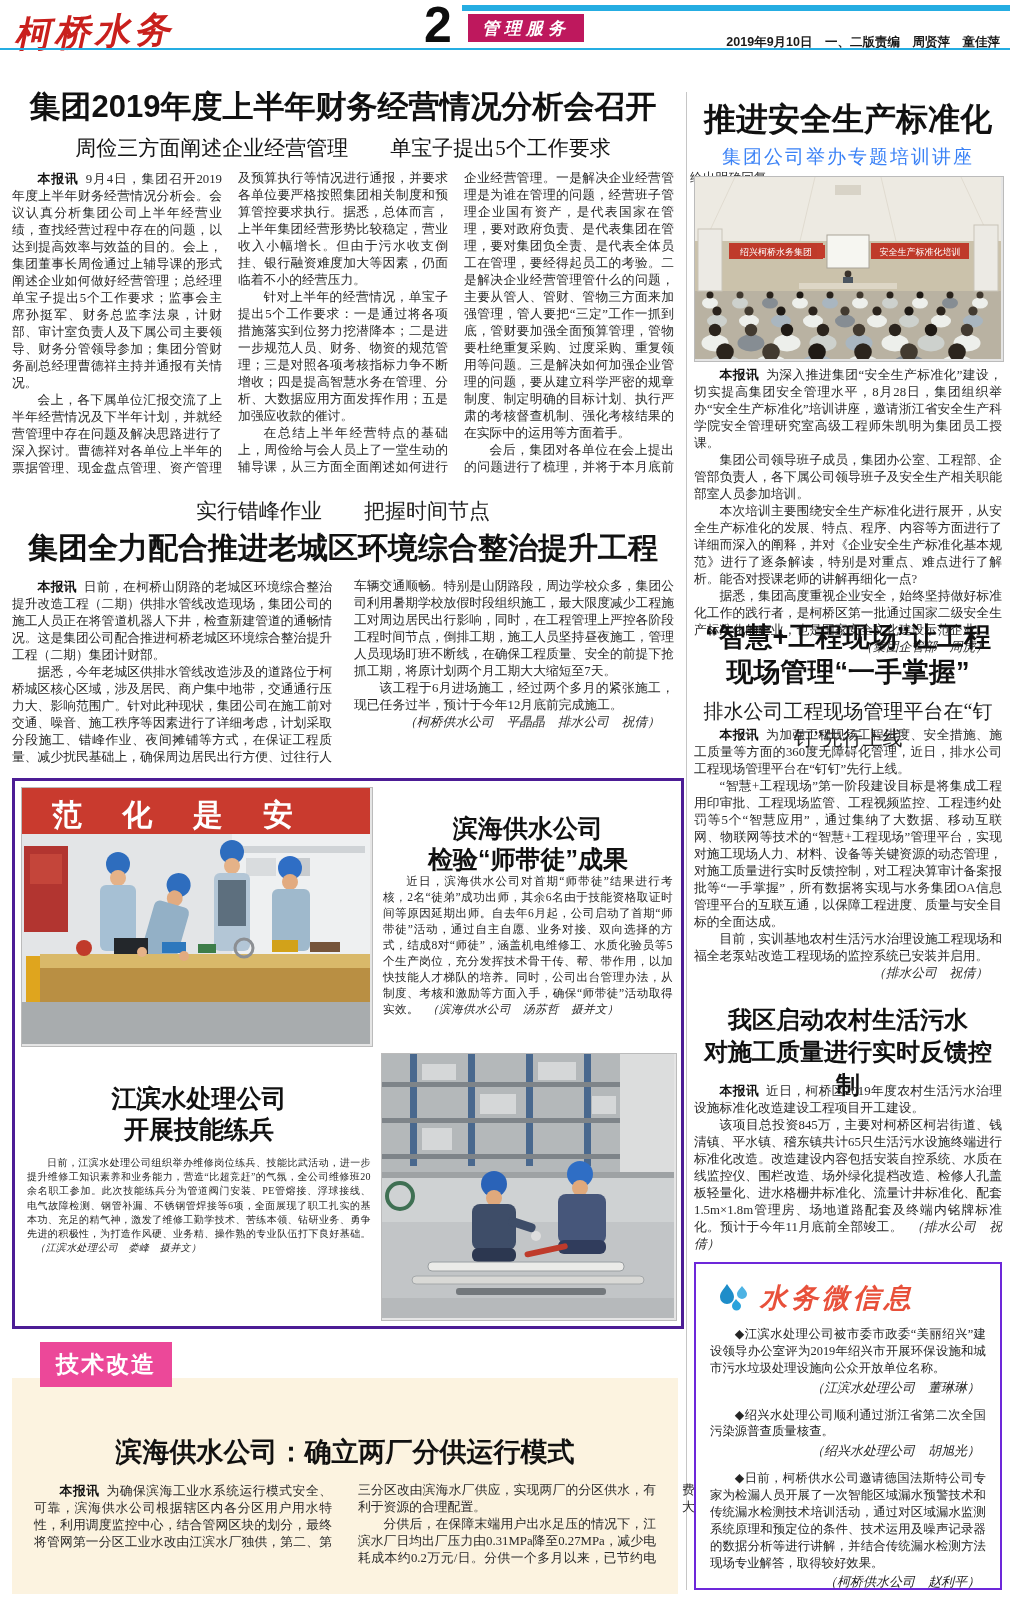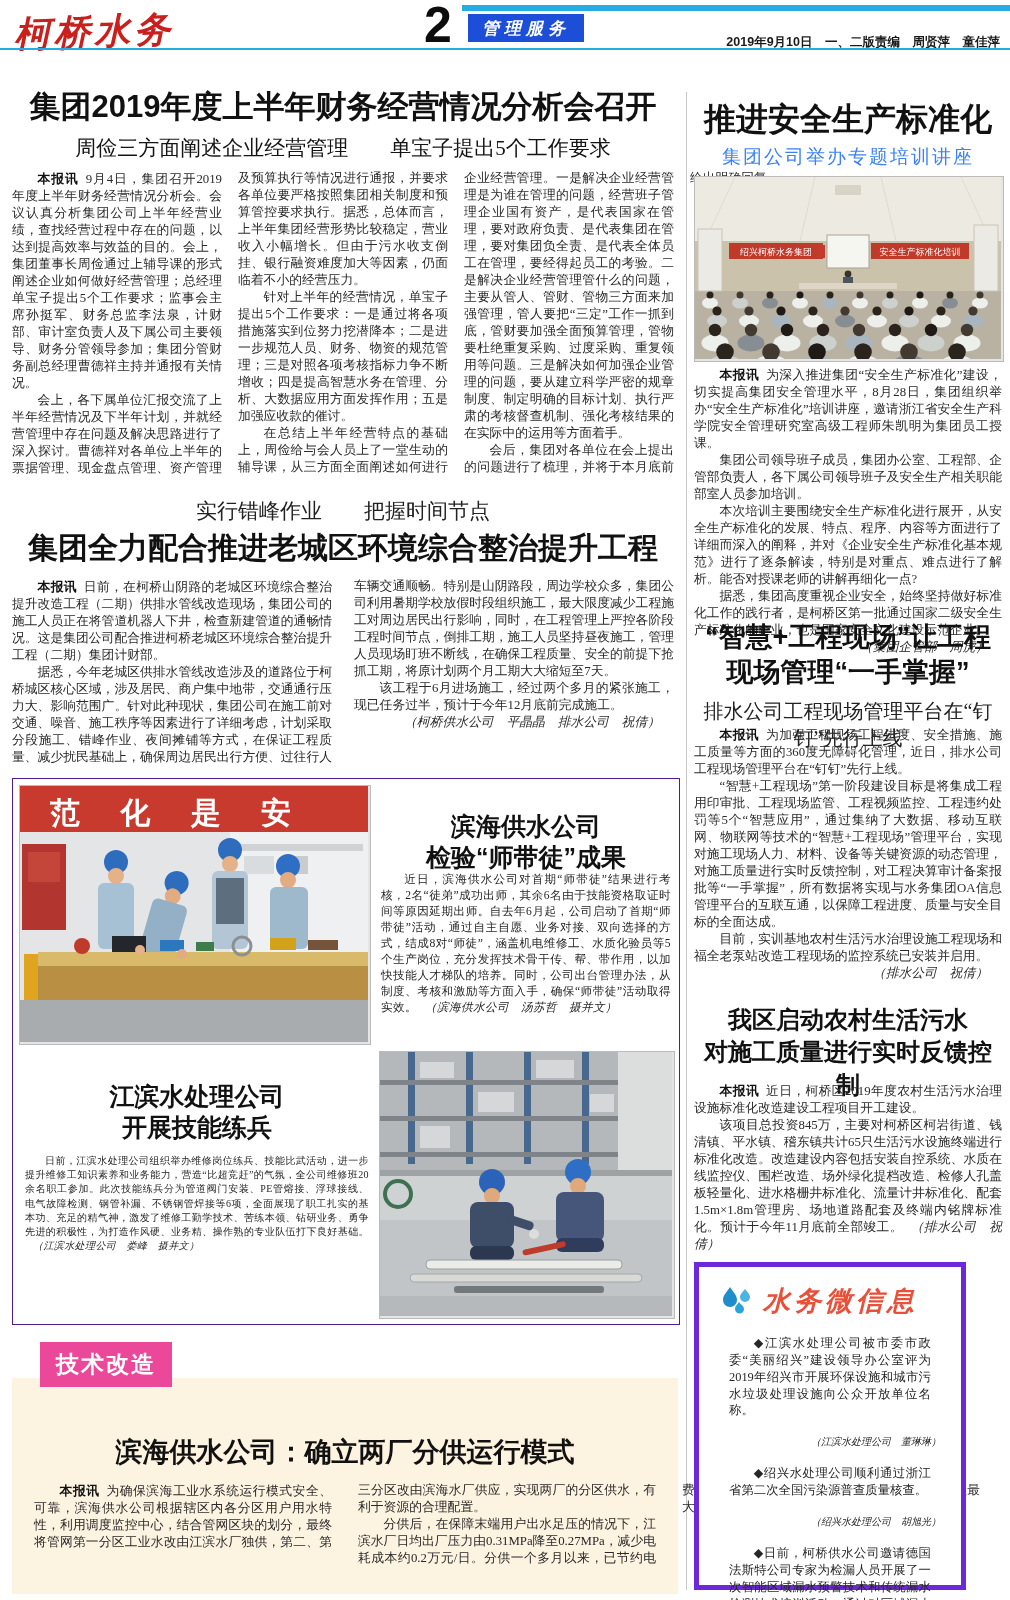--- a/index.html
+++ b/index.html
@@ -5,21 +5,21 @@
   html,body{margin:0;padding:0;background:#f2f2f2;}
   #page{position:relative;width:1010px;height:1600px;background:#ffffff;margin:0 auto;overflow:hidden;
         font-family:"Liberation Serif","DejaVu Serif",serif;color:#262626;}
   .abs{position:absolute;}
   .hei{font-family:"Liberation Sans","DejaVu Sans",sans-serif;font-weight:bold;color:#111;}
   
   .masthead{left:14px;top:8px;font-size:36px;font-weight:bold;font-style:italic;color:#c9201d;
             transform:rotate(-2deg);letter-spacing:4px;}
   .topbar{left:462px;top:5px;width:548px;height:6px;background:#25ade2;}
   .pagenum{left:424px;top:0px;font-size:50px;font-weight:900;line-height:1;color:#0d0d0d;}
-  .section-badge{left:468px;top:14px;width:116px;height:28px;background:#1d4ed8;color:#fff;
+  .section-badge{left:468px;top:14px;width:116px;height:28px;background:#be185d;color:#fff;
                  font-size:17px;letter-spacing:5px;display:flex;align-items:center;justify-content:center;
                  font-style:italic;font-weight:bold;}
   .dateline{right:10px;top:34px;font-size:12.5px;font-weight:bold;color:#1a1a1a;
             font-family:"Liberation Sans","DejaVu Sans",sans-serif;}
   .header-rule{left:0;top:48px;width:1010px;height:2px;background:#25ade2;}
   .vrule{left:686px;top:92px;width:1px;height:1498px;background:#c6c6c6;}
   
   .bodytext{font-size:12.8px;line-height:1.33;text-align:justify;color:#2a2a2a;}
   .bodytext p{margin:0;text-indent:2em;}
   .intro{font-weight:bold;font-family:"Liberation Sans","DejaVu Sans",sans-serif;color:#111;margin-right:7px;font-style:normal;}
@@ -27,21 +27,21 @@
   .byline-inline{font-style:italic;margin-left:8px;}
   
   .lead-headline{left:12px;top:86px;width:662px;font-size:31px;text-align:center;letter-spacing:0px;white-space:nowrap;}
   .lead-subtitle{left:12px;top:134px;width:662px;font-size:21px;text-align:center;color:#141414;}
   .lead-body{left:12px;top:170px;width:662px;height:315px;column-count:3;column-gap:16px;column-fill:auto;}
   
   .reno-kicker{left:12px;top:497px;width:662px;font-size:21px;text-align:center;color:#222;}
   .reno-headline{left:12px;top:528px;width:662px;font-size:30px;text-align:center;white-space:nowrap;}
   .reno-body{left:12px;top:578px;width:662px;height:190px;column-count:2;column-gap:22px;column-fill:auto;}
   
-  .collage{left:12px;top:778px;width:666px;height:545px;border:1px solid #4c1d95;background:#fff;}
+  .collage{left:12px;top:778px;width:666px;height:545px;border:3px solid #4c1d95;background:#fff;}
   .photo{border:1px solid #bbb;background:#e5e5e5;}
   .photo-a{left:6px;top:6px;width:350px;height:258px;}
   .photo-b{left:366px;top:272px;width:294px;height:266px;}
   .mentor-block{left:368px;top:10px;width:290px;height:256px;}
   .drill-block{left:12px;top:276px;width:344px;height:262px;}
   .mini-title{font-size:25px;text-align:center;line-height:1.22;}
   .mini-body{font-size:11.6px;line-height:1.38;text-align:justify;letter-spacing:0.4px;}
   .mini-body p{margin:0;text-indent:2em;}
   .mentor-block .mini-title{margin-top:22px;}
   .drill-block .mini-title{margin-top:26px;}
@@ -58,26 +58,26 @@
   .safety-headline{top:98px;font-size:32px;text-align:center;white-space:nowrap;}
   .safety-subtitle{top:144px;font-size:19px;text-align:center;letter-spacing:2px;color:#3b82f6;}
   .safety-photo{top:176px;height:184px;}
   .safety-body{top:366px;height:228px;}
   .smart-headline{top:620px;font-size:27px;text-align:center;line-height:1.3;}
   .smart-subtitle{top:698px;font-size:20px;text-align:center;color:#222;}
   .smart-body{top:726px;}
   .sewage-headline{top:1004px;font-size:24px;text-align:center;line-height:1.35;}
   .sewage-body{top:1082px;}
   
-  .weixin{left:694px;top:1262px;width:272px;height:328px;border:5px solid #6d28d9;background:#fff;box-sizing:border-box;}
+  .weixin{left:694px;top:1262px;width:308px;height:328px;border:2px solid #6d28d9;background:#fff;box-sizing:border-box;}
   .weixin-titlerow{display:flex;align-items:center;gap:8px;margin:16px 0 4px 20px;}
   .weixin-title{font-size:27px;color:#e8503a;letter-spacing:4px;font-style:italic;}
   .weixin-item{font-size:12.4px;line-height:1.36;text-align:justify;margin:10px 14px 0 14px;}
-  .weixin-item p{margin:16px;text-indent:2em;}
-  .weixin-byline{text-align:right;font-style:italic;font-size:10px;margin:2px 20px 0 0;}
+  .weixin-item p{margin:0;text-indent:2em;}
+  .weixin-byline{text-align:right;font-style:italic;font-size:13px;margin:2px 20px 0 0;}
   svg text{font-family:"Liberation Sans","DejaVu Sans",sans-serif;}
 </style>
 </head>
 <body>
 
 <div id="page">
 
   <div class="abs topbar"></div>
   <div class="abs masthead">柯桥水务</div>
   <div class="abs pagenum hei">2</div>

